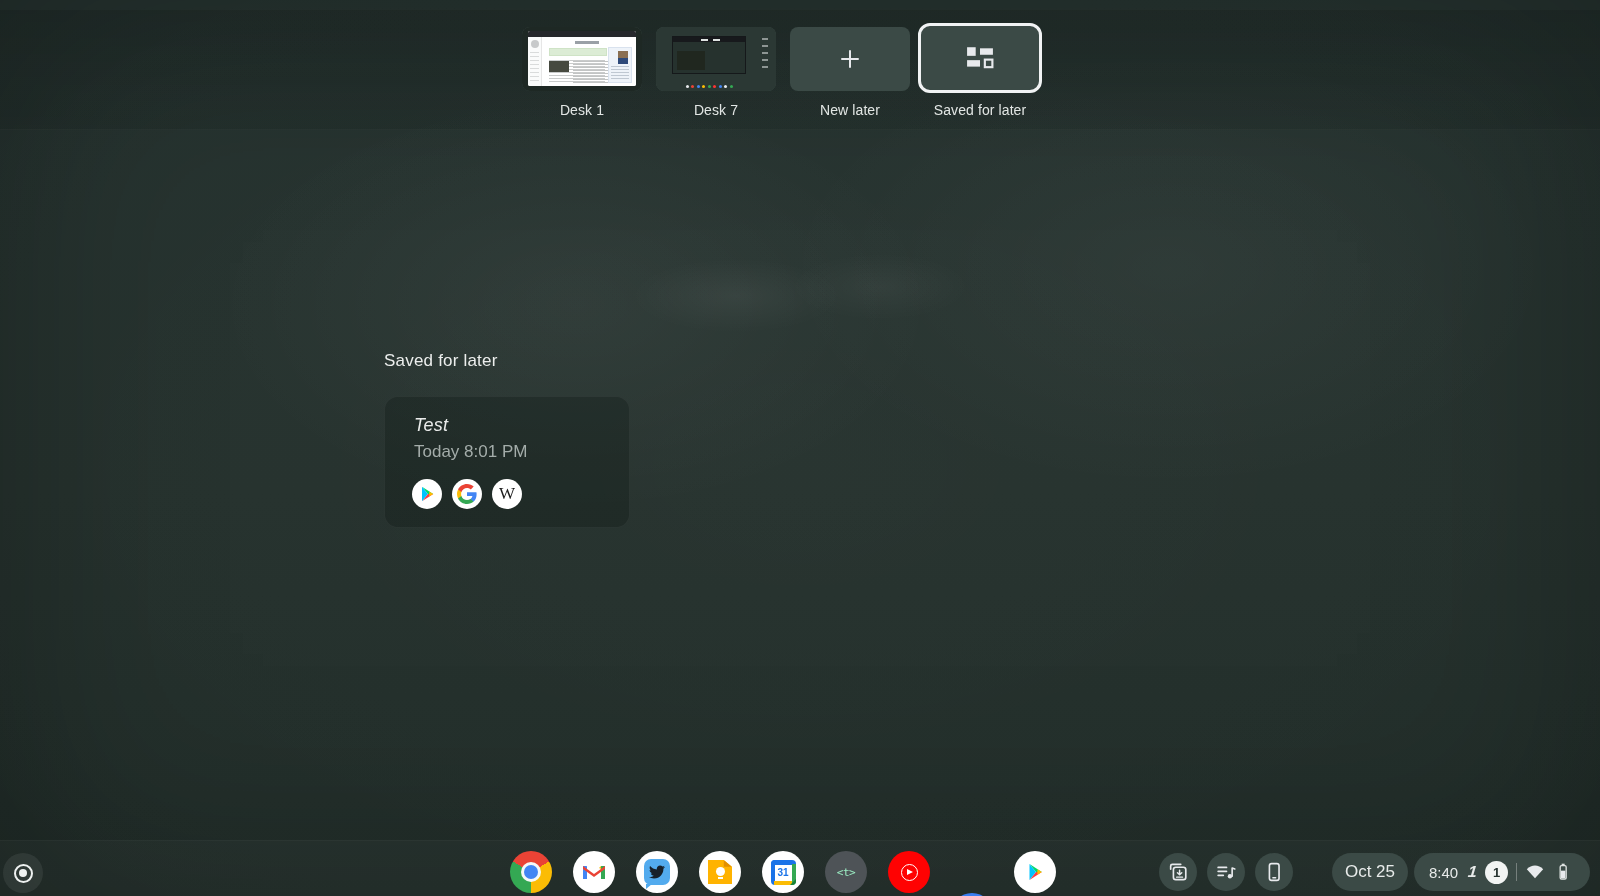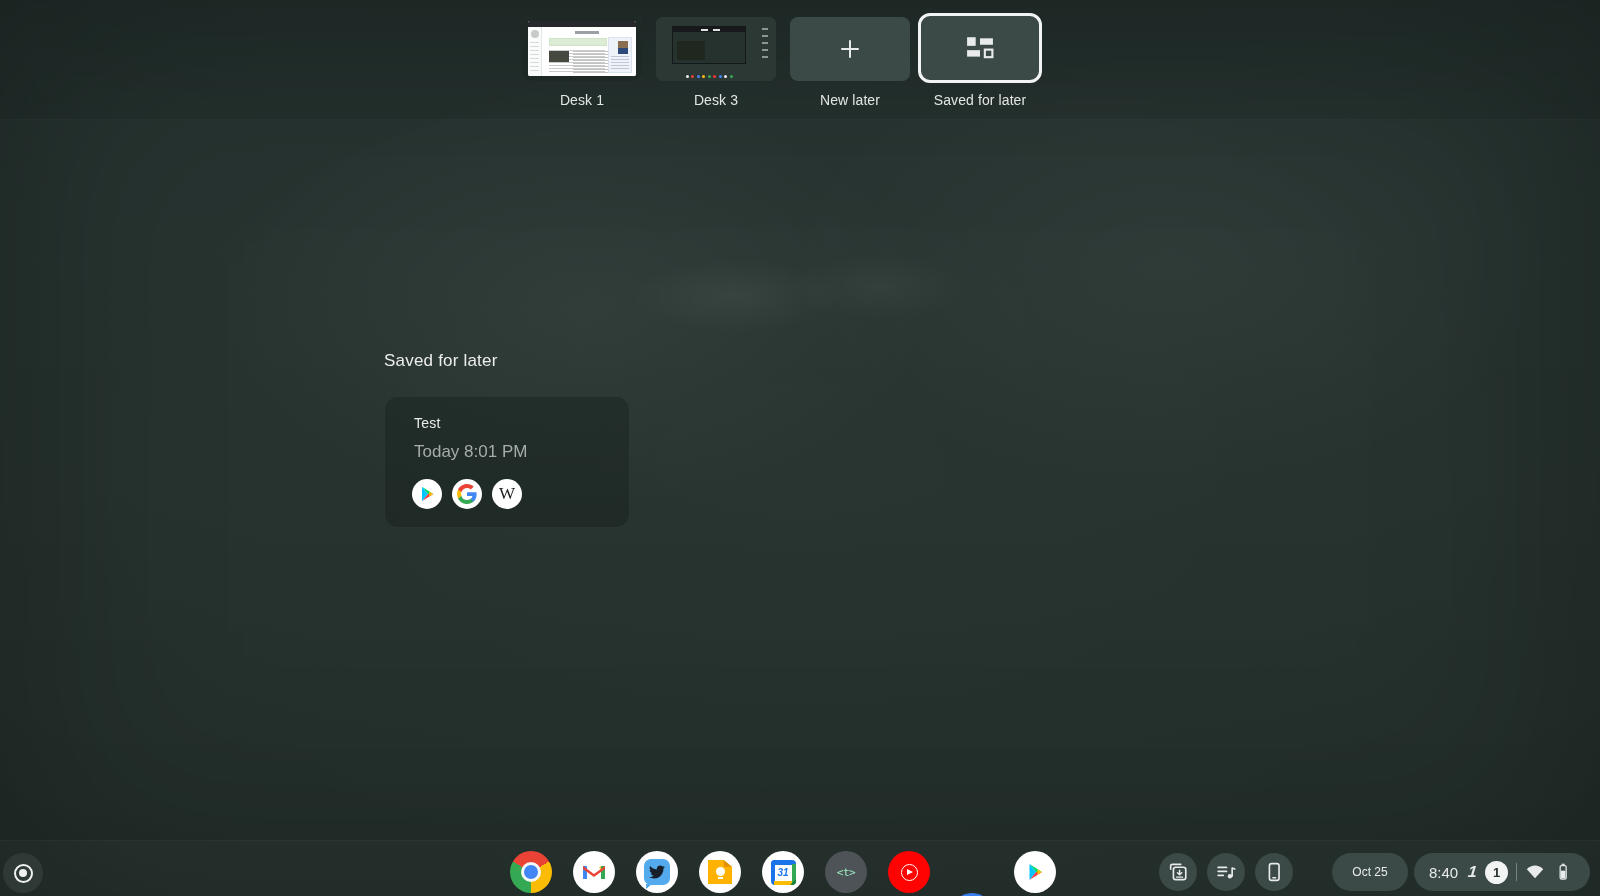--- a/index.html
+++ b/index.html
@@ -14,21 +14,21 @@
       radial-gradient(120px 45px at 55% 32%, rgba(255,255,255,0.04), transparent 75%),
       radial-gradient(520px 300px at 36% 34%, rgba(255,255,255,0.045), transparent 70%),
       radial-gradient(560px 320px at 73% 30%, rgba(255,255,255,0.035), transparent 70%),
       radial-gradient(1300px 760px at 50% 52%, rgba(255,255,255,0.02), transparent 85%),
       linear-gradient(180deg, #263330 0%, #25312d 55%, #212d29 100%);
     box-shadow: inset 0 0 220px rgba(0,0,0,0.28);
   }
 
   
   .topbar{
-    position:absolute; left:0; top:0; width:1600px; height:120px;
+    position:absolute; left:0; top:10px; width:1600px; height:120px;
     background:linear-gradient(180deg, rgba(8,14,12,0.16), rgba(8,14,12,0.10));
     border-bottom:1px solid rgba(255,255,255,0.035);
     padding-left:12px;
   }
   .desk-tile{
     position:absolute; top:17px; width:120px; height:64px; border-radius:8px;
     overflow:hidden; background:#3b4a46; cursor:pointer;
   }
   .desk-label{
     position:absolute; top:91px; height:18px; font-size:14px; color:#e2e6e4;
@@ -78,21 +78,21 @@
 
   
   .section-heading{
     position:absolute; left:384px; top:351px; font-size:17px; color:#eceeed; letter-spacing:.2px;
   }
   .saved-card{
     position:absolute; left:384px; top:396px; width:246px; height:132px;
     background:rgba(17,26,23,0.32); border:1px solid rgba(255,255,255,0.05);
     border-radius:14px; cursor:pointer;
   }
-  .saved-card .card-title{ position:absolute; left:29px; top:18px; font-size:14px; color:#eaeceb; letter-spacing:.2px; }
+  .saved-card .card-title{ position:absolute; left:29px; top:18px; font-size:18px; color:#eaeceb; letter-spacing:.2px;font-style:italic; }
   .saved-card .card-time{ position:absolute; left:29px; top:45px; font-size:17px; color:#a4adaa; }
   .card-icons{ position:absolute; left:27px; top:82px; display:flex; gap:10px; }
   .round-app{ width:30px; height:30px; border-radius:50%; background:#fff; display:flex; align-items:center; justify-content:center; overflow:hidden; }
   .wiki-w{ font-family:"Liberation Serif", serif; font-size:17px; color:#1c1c1c; line-height:1; margin-top:-1px; }
 
   
   .shelf{
     position:absolute; left:0; bottom:0; width:1600px; height:56px;
     background:rgba(255,255,255,0.025); border-top:1px solid rgba(255,255,255,0.03);
   }
@@ -100,21 +100,21 @@
     position:absolute; left:3px; top:12px; width:40px; height:40px; border-radius:50%;
     background:rgba(255,255,255,0.07); display:flex; align-items:center; justify-content:center; cursor:pointer;
   }
   .launcher-ring{ width:19px; height:19px; border-radius:50%; border:2.5px solid #eef1f0; display:flex; align-items:center; justify-content:center; }
   .launcher-dot{ width:8px; height:8px; border-radius:50%; background:#eef1f0; }
 
   .app-circle{
     position:absolute; top:10px; width:42px; height:42px; border-radius:50%;
     display:flex; align-items:center; justify-content:center; cursor:pointer; overflow:hidden;
   }
-  .white-bg{ background:#fff;font-style:italic; }
+  .white-bg{ background:#fff; }
 
   
   .chrome-bg{ background:conic-gradient(from -60deg, #ea4335 0 120deg, #fbbc05 120deg 240deg, #34a853 240deg 360deg); position:relative; }
   .chrome-white{ position:absolute; left:50%; top:50%; width:20px; height:20px; margin:-10px 0 0 -10px; border-radius:50%; background:#f6f8f7; }
   .chrome-blue{ position:absolute; left:50%; top:50%; width:14px; height:14px; margin:-7px 0 0 -7px; border-radius:50%; background:#4285f4; }
 
   
   .tw-box{ position:relative; width:26px; height:26px; border-radius:7px; background:#53abee; display:flex; align-items:center; justify-content:center; }
   .tw-box::after{ content:""; position:absolute; left:2px; bottom:-4px; border-left:6px solid #53abee; border-bottom:5px solid transparent; }
 
@@ -150,21 +150,21 @@
 
   
   .circle-btn{
     position:absolute; top:12px; width:38px; height:38px; border-radius:50%; background:#3b4a46;
     display:flex; align-items:center; justify-content:center; cursor:pointer;
   }
   .pill{
     position:absolute; top:12px; height:38px; border-radius:19px; background:#3b4a46;
     display:flex; align-items:center; cursor:pointer; color:#e8ebea;
   }
-  .date-pill{ left:1332px; width:76px; justify-content:center; font-size:12px; }
+  .date-pill{ left:1332px; width:76px; justify-content:center; font-size:17px; }
   .tray-pill{ left:1414px; width:176px; padding:0 13px 0 15px; gap:8px; }
   .tray-time{ font-size:15px; }
   .pen-one{ font-size:16px; font-weight:bold; font-style:italic; transform:skewX(-6deg); margin-left:2px; }
   .notif-circle{ width:23px; height:23px; border-radius:50%; background:#f2f4f3; color:#263330;
     font-size:13px; font-weight:bold; display:flex; align-items:center; justify-content:center; }
   .tray-divider{ width:1px; height:18px; background:rgba(255,255,255,0.30); }
 
   svg{ display:block; }
 </style>
 </head>
@@ -214,21 +214,21 @@
           <span style="background:#4285f4;"></span>
             <span style="background:#fbbc05;"></span>
           <span style="background:#34a853;"></span>
             <span style="background:#ff3333;"></span>
           <span style="background:#4285f4;"></span>
             <span style="background:#e8eaed;"></span>
           <span style="background:#34a853;"></span>
         </div>
       </div>
     </div>
-    <div class="desk-label" style="left:656px; width:120px;">Desk 3</div>
+    <div class="desk-label" style="left:656px; width:120px;">Desk 7</div>
 
     <div class="desk-tile tile-btn" style="left:790px;">
       <svg width="22" height="22" viewBox="0 0 22 22">
         <path d="M11 3 V19 M3 11 H19" stroke="#e8eaed" stroke-width="2" stroke-linecap="round" fill="none"></path>
       </svg>
     </div>
     <div class="desk-label" style="left:790px; width:120px;">New later</div>
 
     <div class="saved-tile">
       <svg width="28" height="24" viewBox="0 0 26 22">

